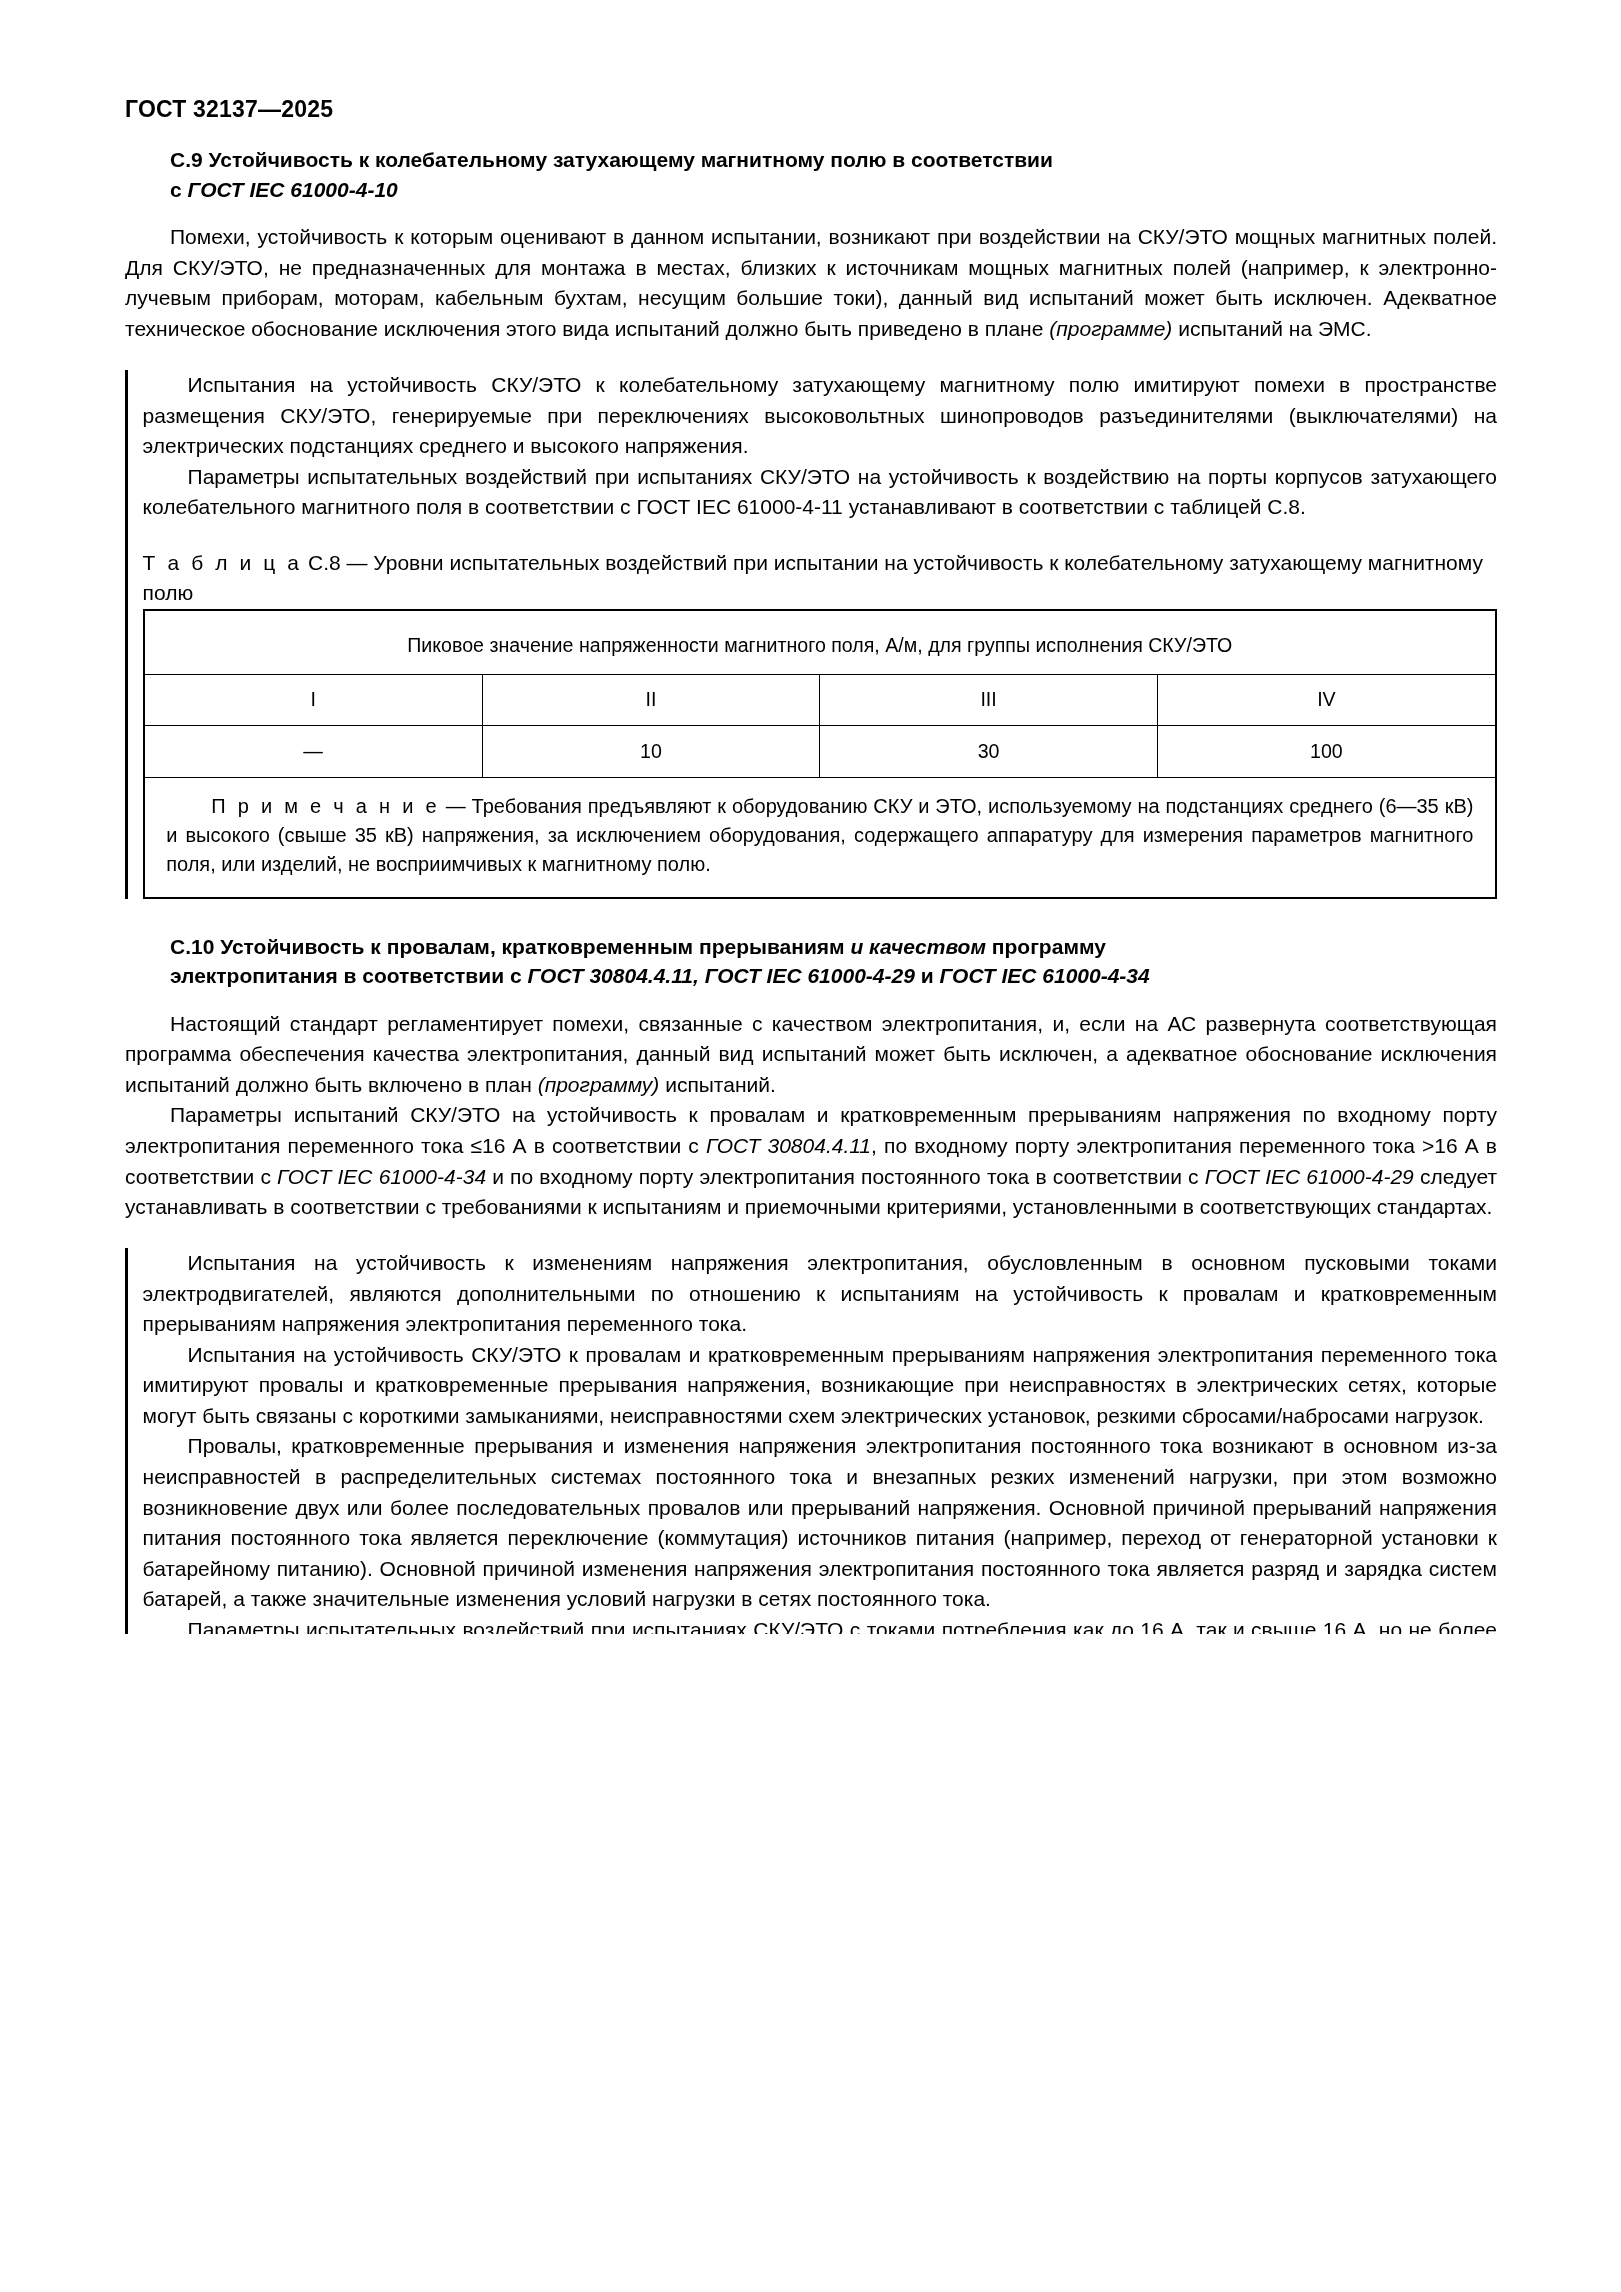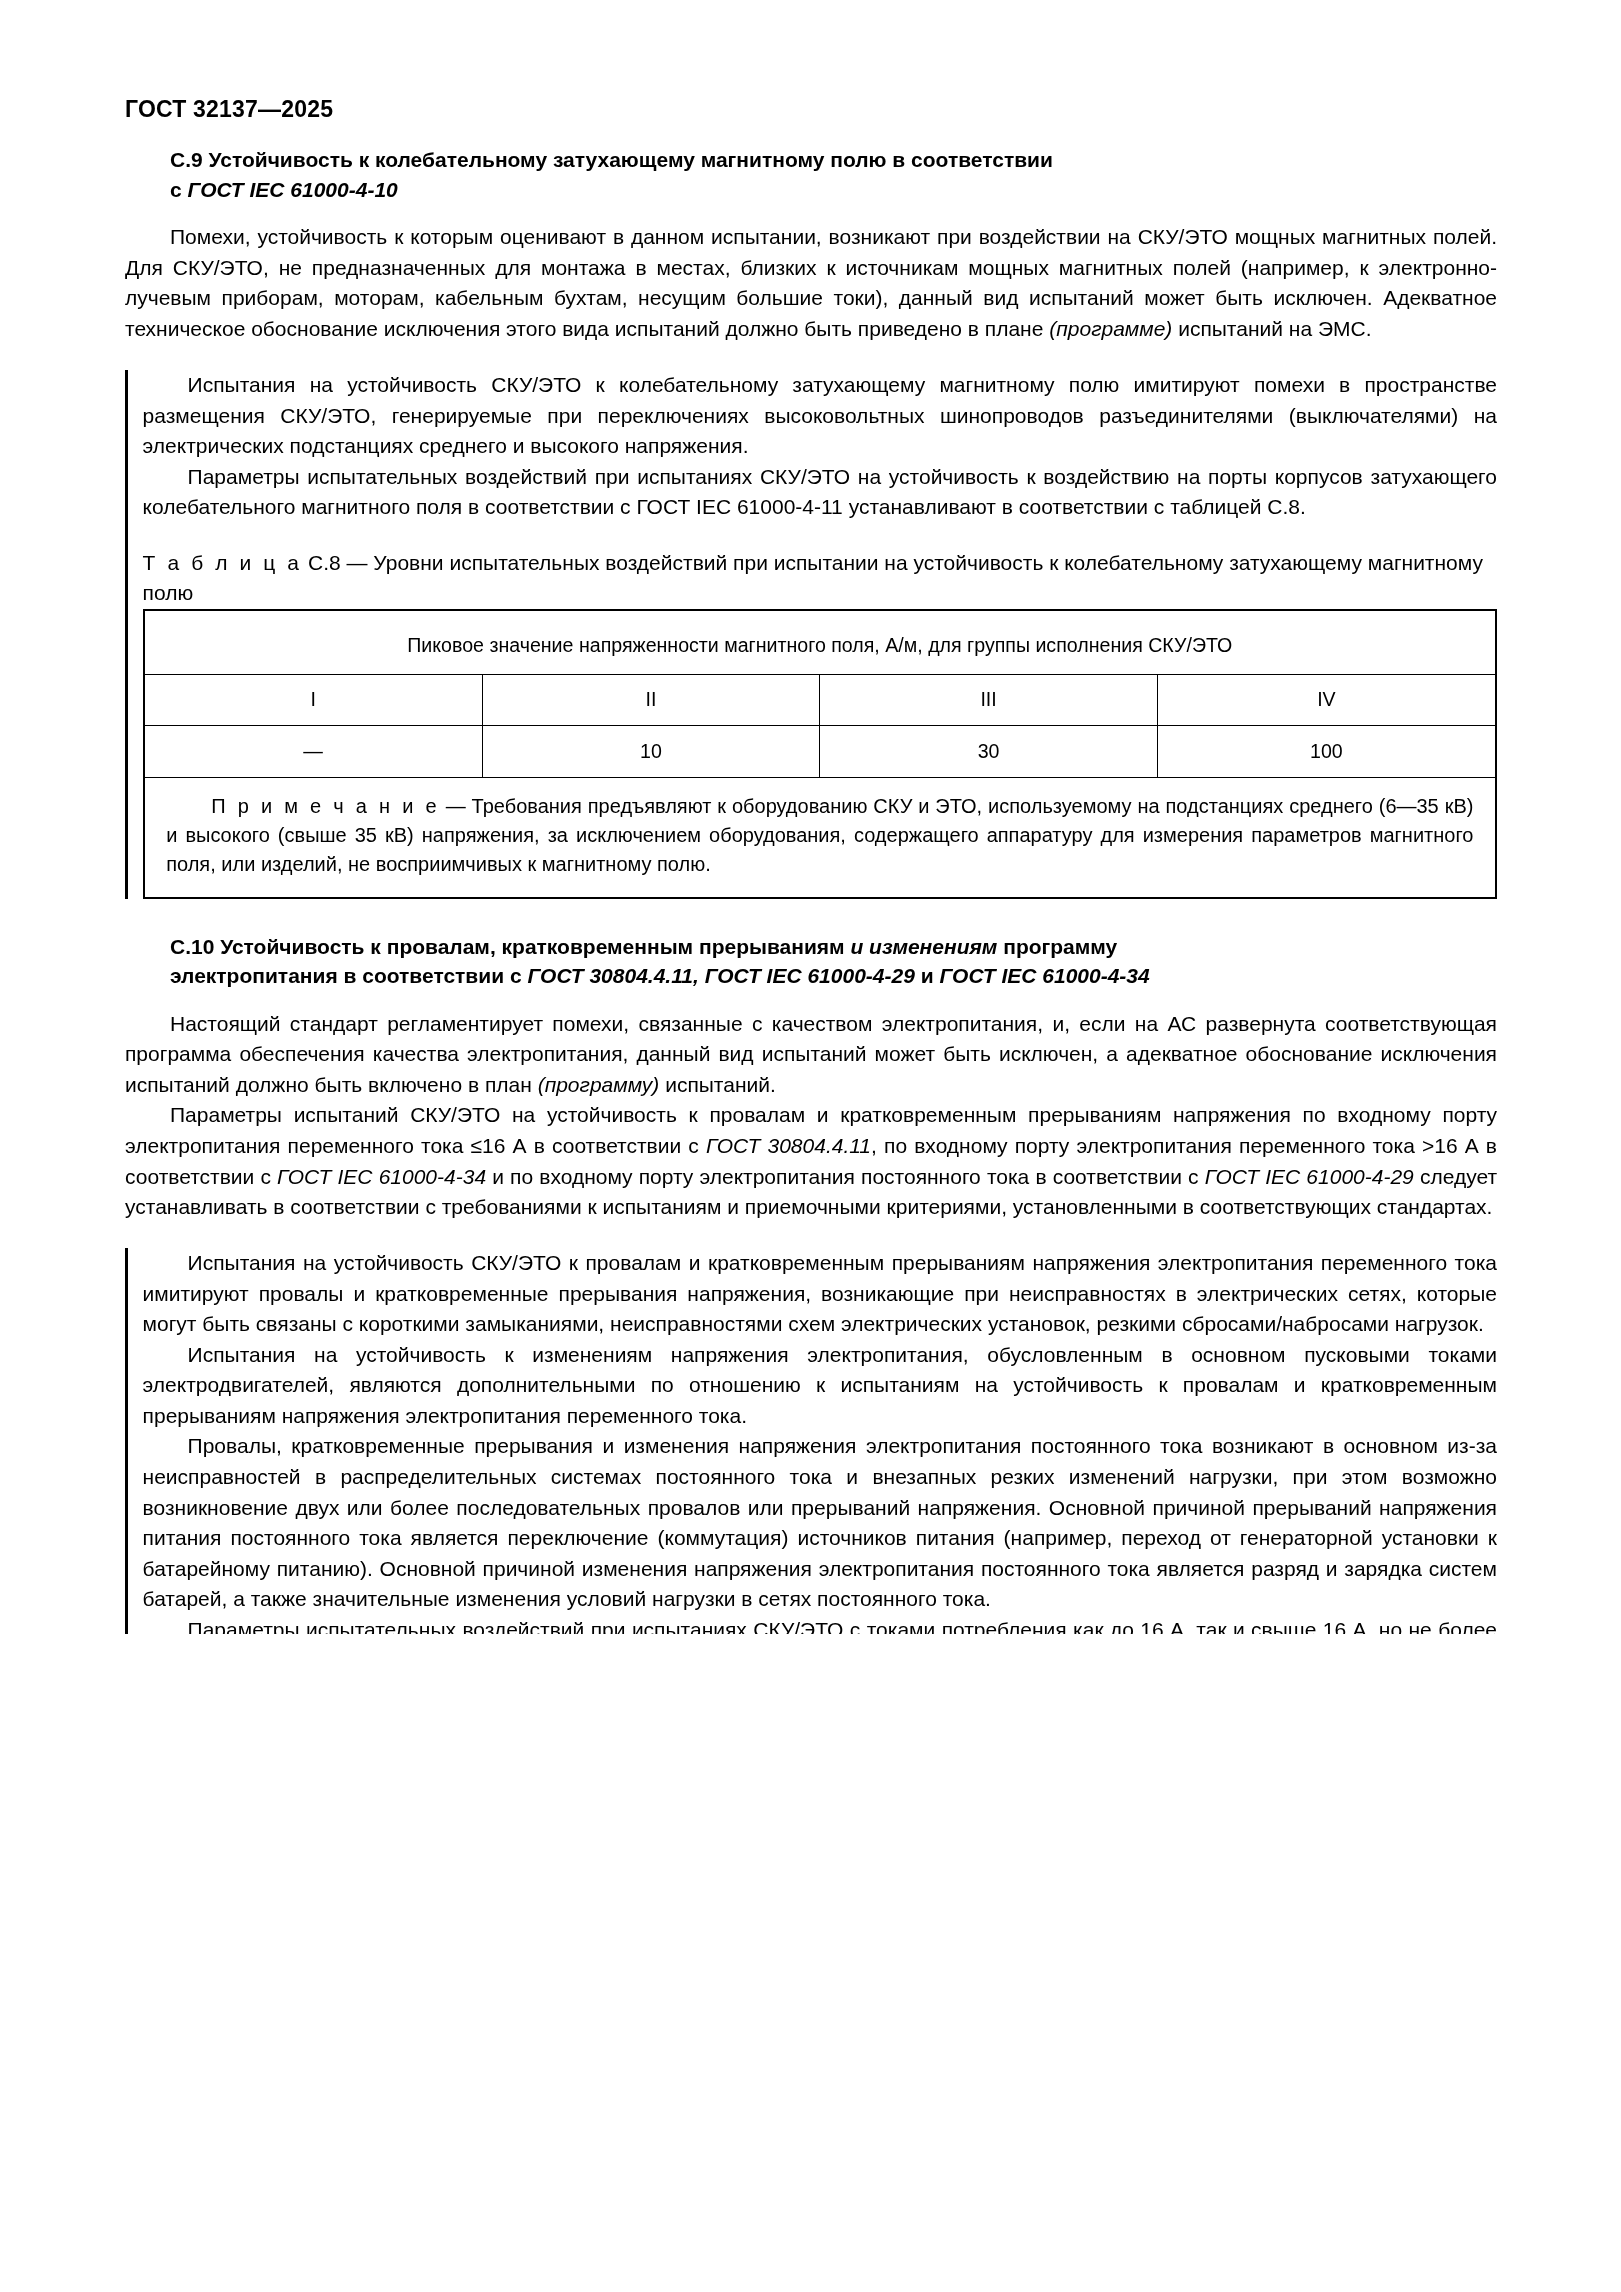--- a/index.html
+++ b/index.html
@@ -188,35 +188,35 @@
             <td colspan="4" class="note-cell"><span class="note-label">П р и м е ч а н и е</span> <span>—</span> <span>Требования предъявляют к оборудованию СКУ и ЭТО, используемому на подстанциях среднего (6—35 кВ) и высокого (свыше 35 кВ) напряжения, за исключением оборудования, содержащего аппаратуру для измерения параметров магнитного поля, или изделий, не восприимчивых к магнитному полю.</span></td>
           </tr>
         </tbody>
           </table>
       </div>
     </div>
 
     <div class="gap-lg"></div>
 
     <div class="h-sec">
-      <span>C.10 Устойчивость к провалам, кратковременным прерываниям </span><span class="it">и изменениям</span><span> программу</span><br>
+      <span>C.10 Устойчивость к провалам, кратковременным прерываниям </span><span class="it">и качеством</span><span> программу</span><br>
       <span>электропитания в соответствии с </span><span class="it">ГОСТ 30804.4.11, ГОСТ IEC 61000-4-29</span><span> и </span><span class="it">ГОСТ IEC 61000-4-34</span>
     </div>
 
     <div class="gap-sm"></div>
 
     <p class="para"><span>Настоящий стандарт регламентирует помехи, связанные с качеством электропитания, и, если на АС развернута соответствующая программа обеспечения качества электропитания, данный вид испытаний может быть исключен, а адекватное обоснование исключения испытаний должно быть включено в план </span><span class="it">(программу)</span><span> испытаний.</span></p>
 
     <p class="para"><span>Параметры испытаний СКУ/ЭТО на устойчивость к провалам и кратковременным прерываниям напряжения по входному порту электропитания переменного тока ≤16 А в соответствии с </span><span class="it">ГОСТ 30804.4.11</span><span>, по входному порту электропитания переменного тока &gt;16 А в соответствии с </span><span class="it">ГОСТ IEC 61000-4-34</span><span> и по входному порту электропитания постоянного тока в соответствии с </span><span class="it">ГОСТ IEC 61000-4-29</span><span> следует устанавливать в соответствии с требованиями к испытаниям и приемочными критериями, установленными в соответствующих стандартах.</span></p>
 
     <div class="gap-md"></div>
 
     <div class="changed">
+      <p class="para">Испытания на устойчивость к изменениям напряжения электропитания, обусловленным в основном пусковыми токами электродвигателей, являются дополнительными по отношению к испытаниям на устойчивость к провалам и кратковременным прерываниям напряжения электропитания переменного тока.</p>
       <p class="para">Испытания на устойчивость СКУ/ЭТО к провалам и кратковременным прерываниям напряжения электропитания переменного тока имитируют провалы и кратковременные прерывания напряжения, возникающие при неисправностях в электрических сетях, которые могут быть связаны с короткими замыканиями, неисправностями схем электрических установок, резкими сбросами/набросами нагрузок.</p>
-      <p class="para">Испытания на устойчивость к изменениям напряжения электропитания, обусловленным в основном пусковыми токами электродвигателей, являются дополнительными по отношению к испытаниям на устойчивость к провалам и кратковременным прерываниям напряжения электропитания переменного тока.</p>
       <p class="para">Провалы, кратковременные прерывания и изменения напряжения электропитания постоянного тока возникают в основном из-за неисправностей в распределительных системах постоянного тока и внезапных резких изменений нагрузки, при этом возможно возникновение двух или более последовательных провалов или прерываний напряжения. Основной причиной прерываний напряжения питания постоянного тока является переключение (коммутация) источников питания (например, переход от генераторной установки к батарейному питанию). Основной причиной изменения напряжения электропитания постоянного тока является разряд и зарядка систем батарей, а также значительные изменения условий нагрузки в сетях постоянного тока.</p>
       <p class="para">Параметры испытательных воздействий при испытаниях СКУ/ЭТО с токами потребления как до 16 А, так и свыше 16 А, но не более 75 А (в одной фазе) на устойчивость к воздействию на их порты электропитания переменного и постоянного тока провалов, кратковременных прерываний и изменений напряжения электропитания в соответствии с ГОСТ 30804.4.11, ГОСТ IEC 61000-4-34 и ГОСТ IEC 61000-4-29 устанавливают в соответствии с таблицами С.9, С.10 и С.11.</p>
     </div>
 
   </div>
 
   <div class="page-number">30</div>
 
 </div>
 

